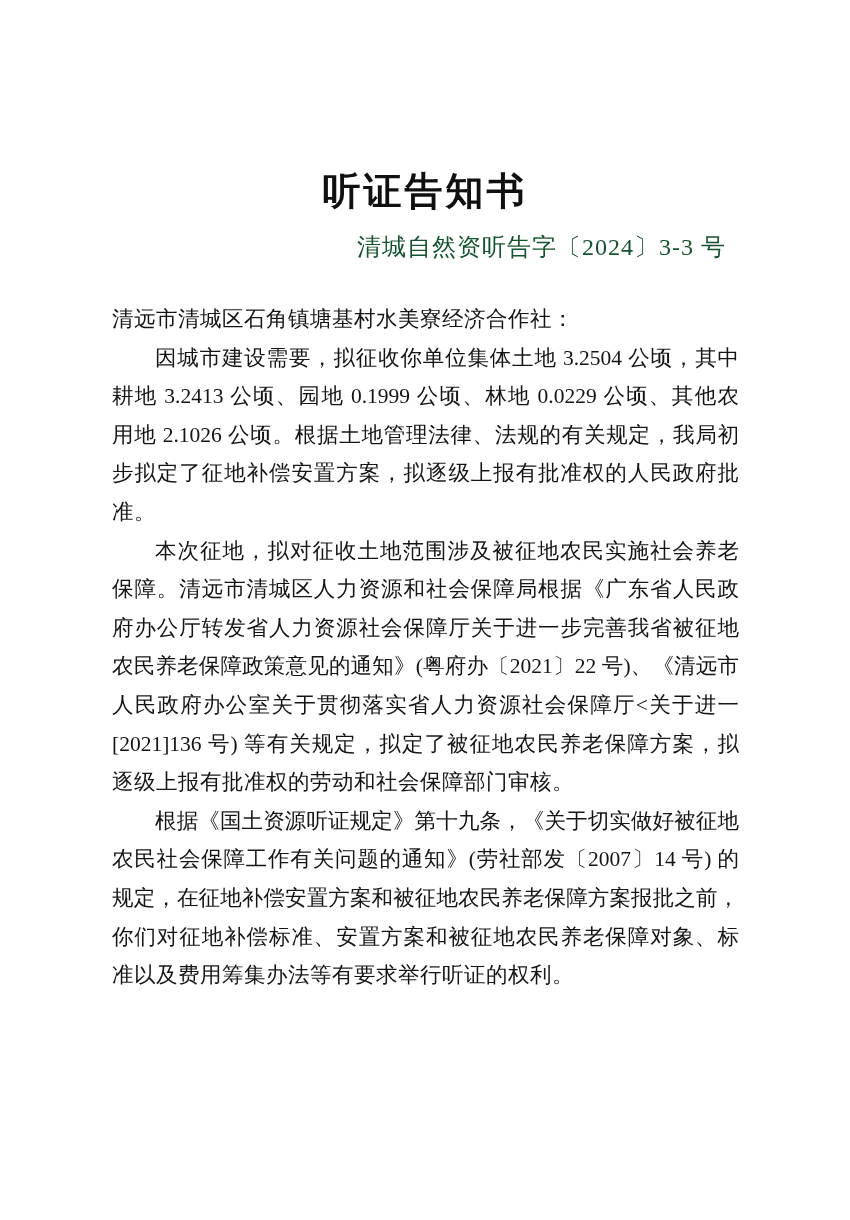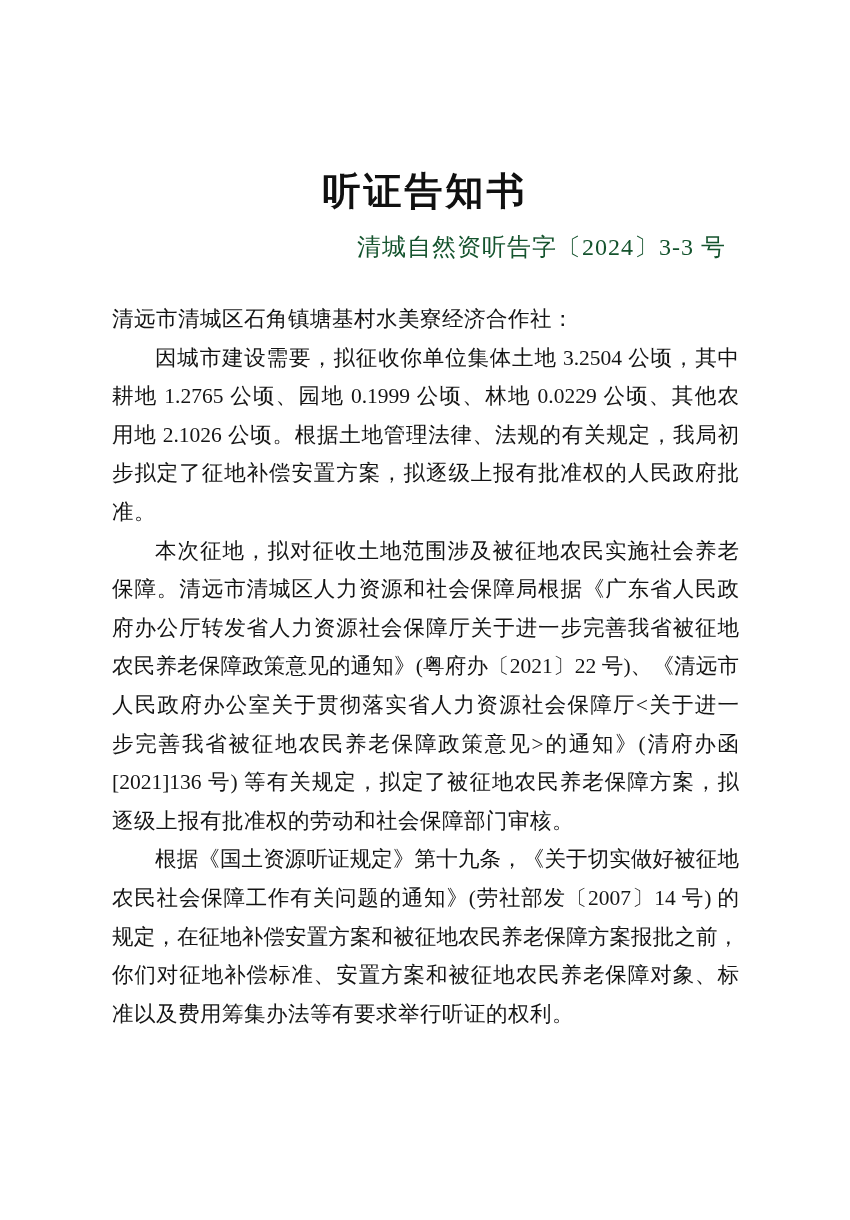--- a/index.html
+++ b/index.html
@@ -66,30 +66,29 @@
 
 <div class="page">
 
   <div class="doc-title">听证告知书</div>
 
   <div class="doc-number">清城自然资听告字〔2024〕3-3 号</div>
 
   <div class="doc-body">
     <div class="line">清远市清城区石角镇塘基村水美寮经济合作社：</div>
     <div class="line fill indent">因城市建设需要，拟征收你单位集体土地 3.2504 公顷，其中</div>
-    <div class="line fill">耕地 1.2765 公顷、园地 0.1999 公顷、林地 0.0229 公顷、其他农</div>
+    <div class="line fill">耕地 3.2413 公顷、园地 0.1999 公顷、林地 0.0229 公顷、其他农</div>
     <div class="line fill">用地 2.1026 公顷。根据土地管理法律、法规的有关规定，我局初</div>
     <div class="line fill">步拟定了征地补偿安置方案，拟逐级上报有批准权的人民政府批</div>
     <div class="line">准。</div>
     <div class="line fill indent">本次征地，拟对征收土地范围涉及被征地农民实施社会养老</div>
     <div class="line fill">保障。清远市清城区人力资源和社会保障局根据《广东省人民政</div>
     <div class="line fill">府办公厅转发省人力资源社会保障厅关于进一步完善我省被征地</div>
     <div class="line fill">农民养老保障政策意见的通知》(粤府办〔2021〕22 号)、《清远市</div>
     <div class="line fill">人民政府办公室关于贯彻落实省人力资源社会保障厅&lt;关于进一</div>
-    <div class="line fill">步完善我省被征地农民养老保障政策意见&gt;的通知》(清府办函</div>
     <div class="line fill">[2021]136 号) 等有关规定，拟定了被征地农民养老保障方案，拟</div>
     <div class="line">逐级上报有批准权的劳动和社会保障部门审核。</div>
     <div class="line fill indent">根据《国土资源听证规定》第十九条，《关于切实做好被征地</div>
     <div class="line fill">农民社会保障工作有关问题的通知》(劳社部发〔2007〕14 号) 的</div>
     <div class="line fill">规定，在征地补偿安置方案和被征地农民养老保障方案报批之前，</div>
     <div class="line fill">你们对征地补偿标准、安置方案和被征地农民养老保障对象、标</div>
     <div class="line">准以及费用筹集办法等有要求举行听证的权利。</div>
   </div>
 
 </div>

